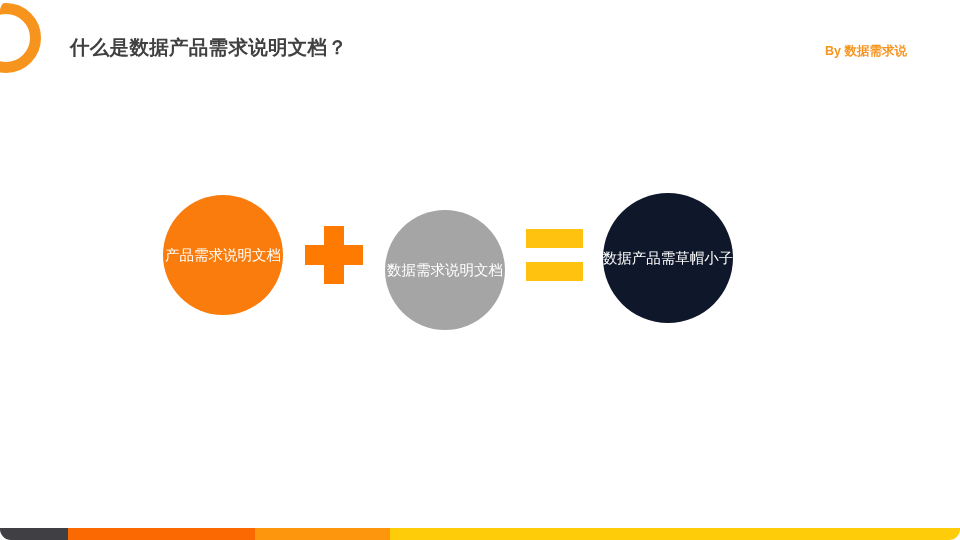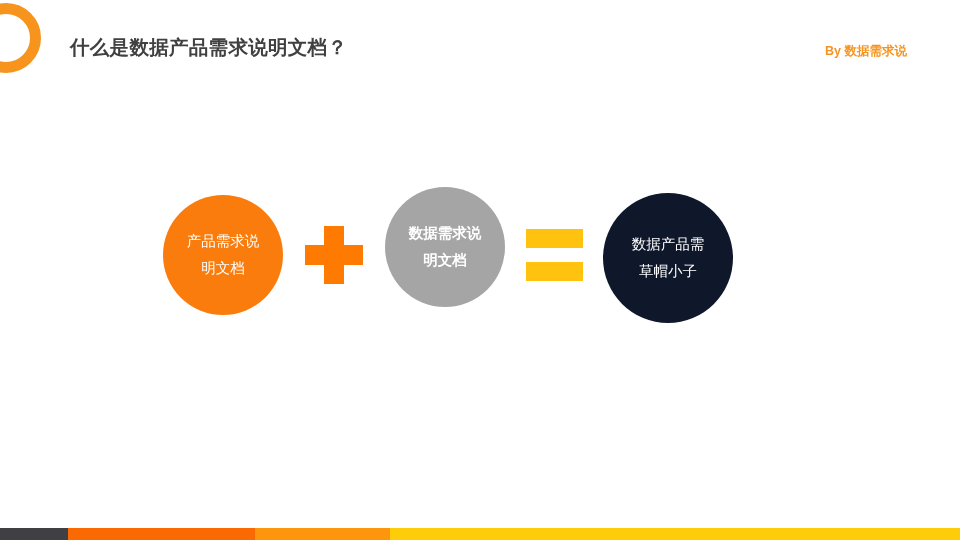--- a/index.html
+++ b/index.html
@@ -15,20 +15,21 @@
     position: relative;
   }
 
   .slide {
     position: absolute;
     left: 0; top: 0;
     width: 960px;
     height: 540px;
     background: #ffffff;
     overflow: hidden;
+    border-radius: 11px;
   }
 
   
   .ring-deco {
     position: absolute;
     left: -29px;
     top: 3px;
     width: 70px;
     height: 70px;
     border-radius: 50%;
@@ -64,46 +65,44 @@
     left: 0;
     top: 185px;
     width: 960px;
     height: 145px;
   }
 
   .bubble {
     position: absolute;
     border-radius: 50%;
     display: flex;
-    flex-direction: column;
     align-items: center;
     justify-content: center;
     color: #ffffff;
     font-size: 14.5px;
     line-height: 1.85;
     box-sizing: border-box;
   }
 
   .bubble .bub-line { display: block; white-space: nowrap; }
 
   .bubble-1 {
     left: 163px;
     top: 10px;
     width: 120px;
     height: 120px;
     background: #F97C0C;
   }
 
   .bubble-2 {
     left: 385px;
-    top: 2px;
+    top: 25px;
     width: 120px;
     height: 120px;
     background: #A5A5A5;
-    font-weight: bold;
   }
 
   .bubble-3 {
     left: 603px;
     top: 8px;
     width: 130px;
     height: 130px;
     background: #FFC000;
   }
 

